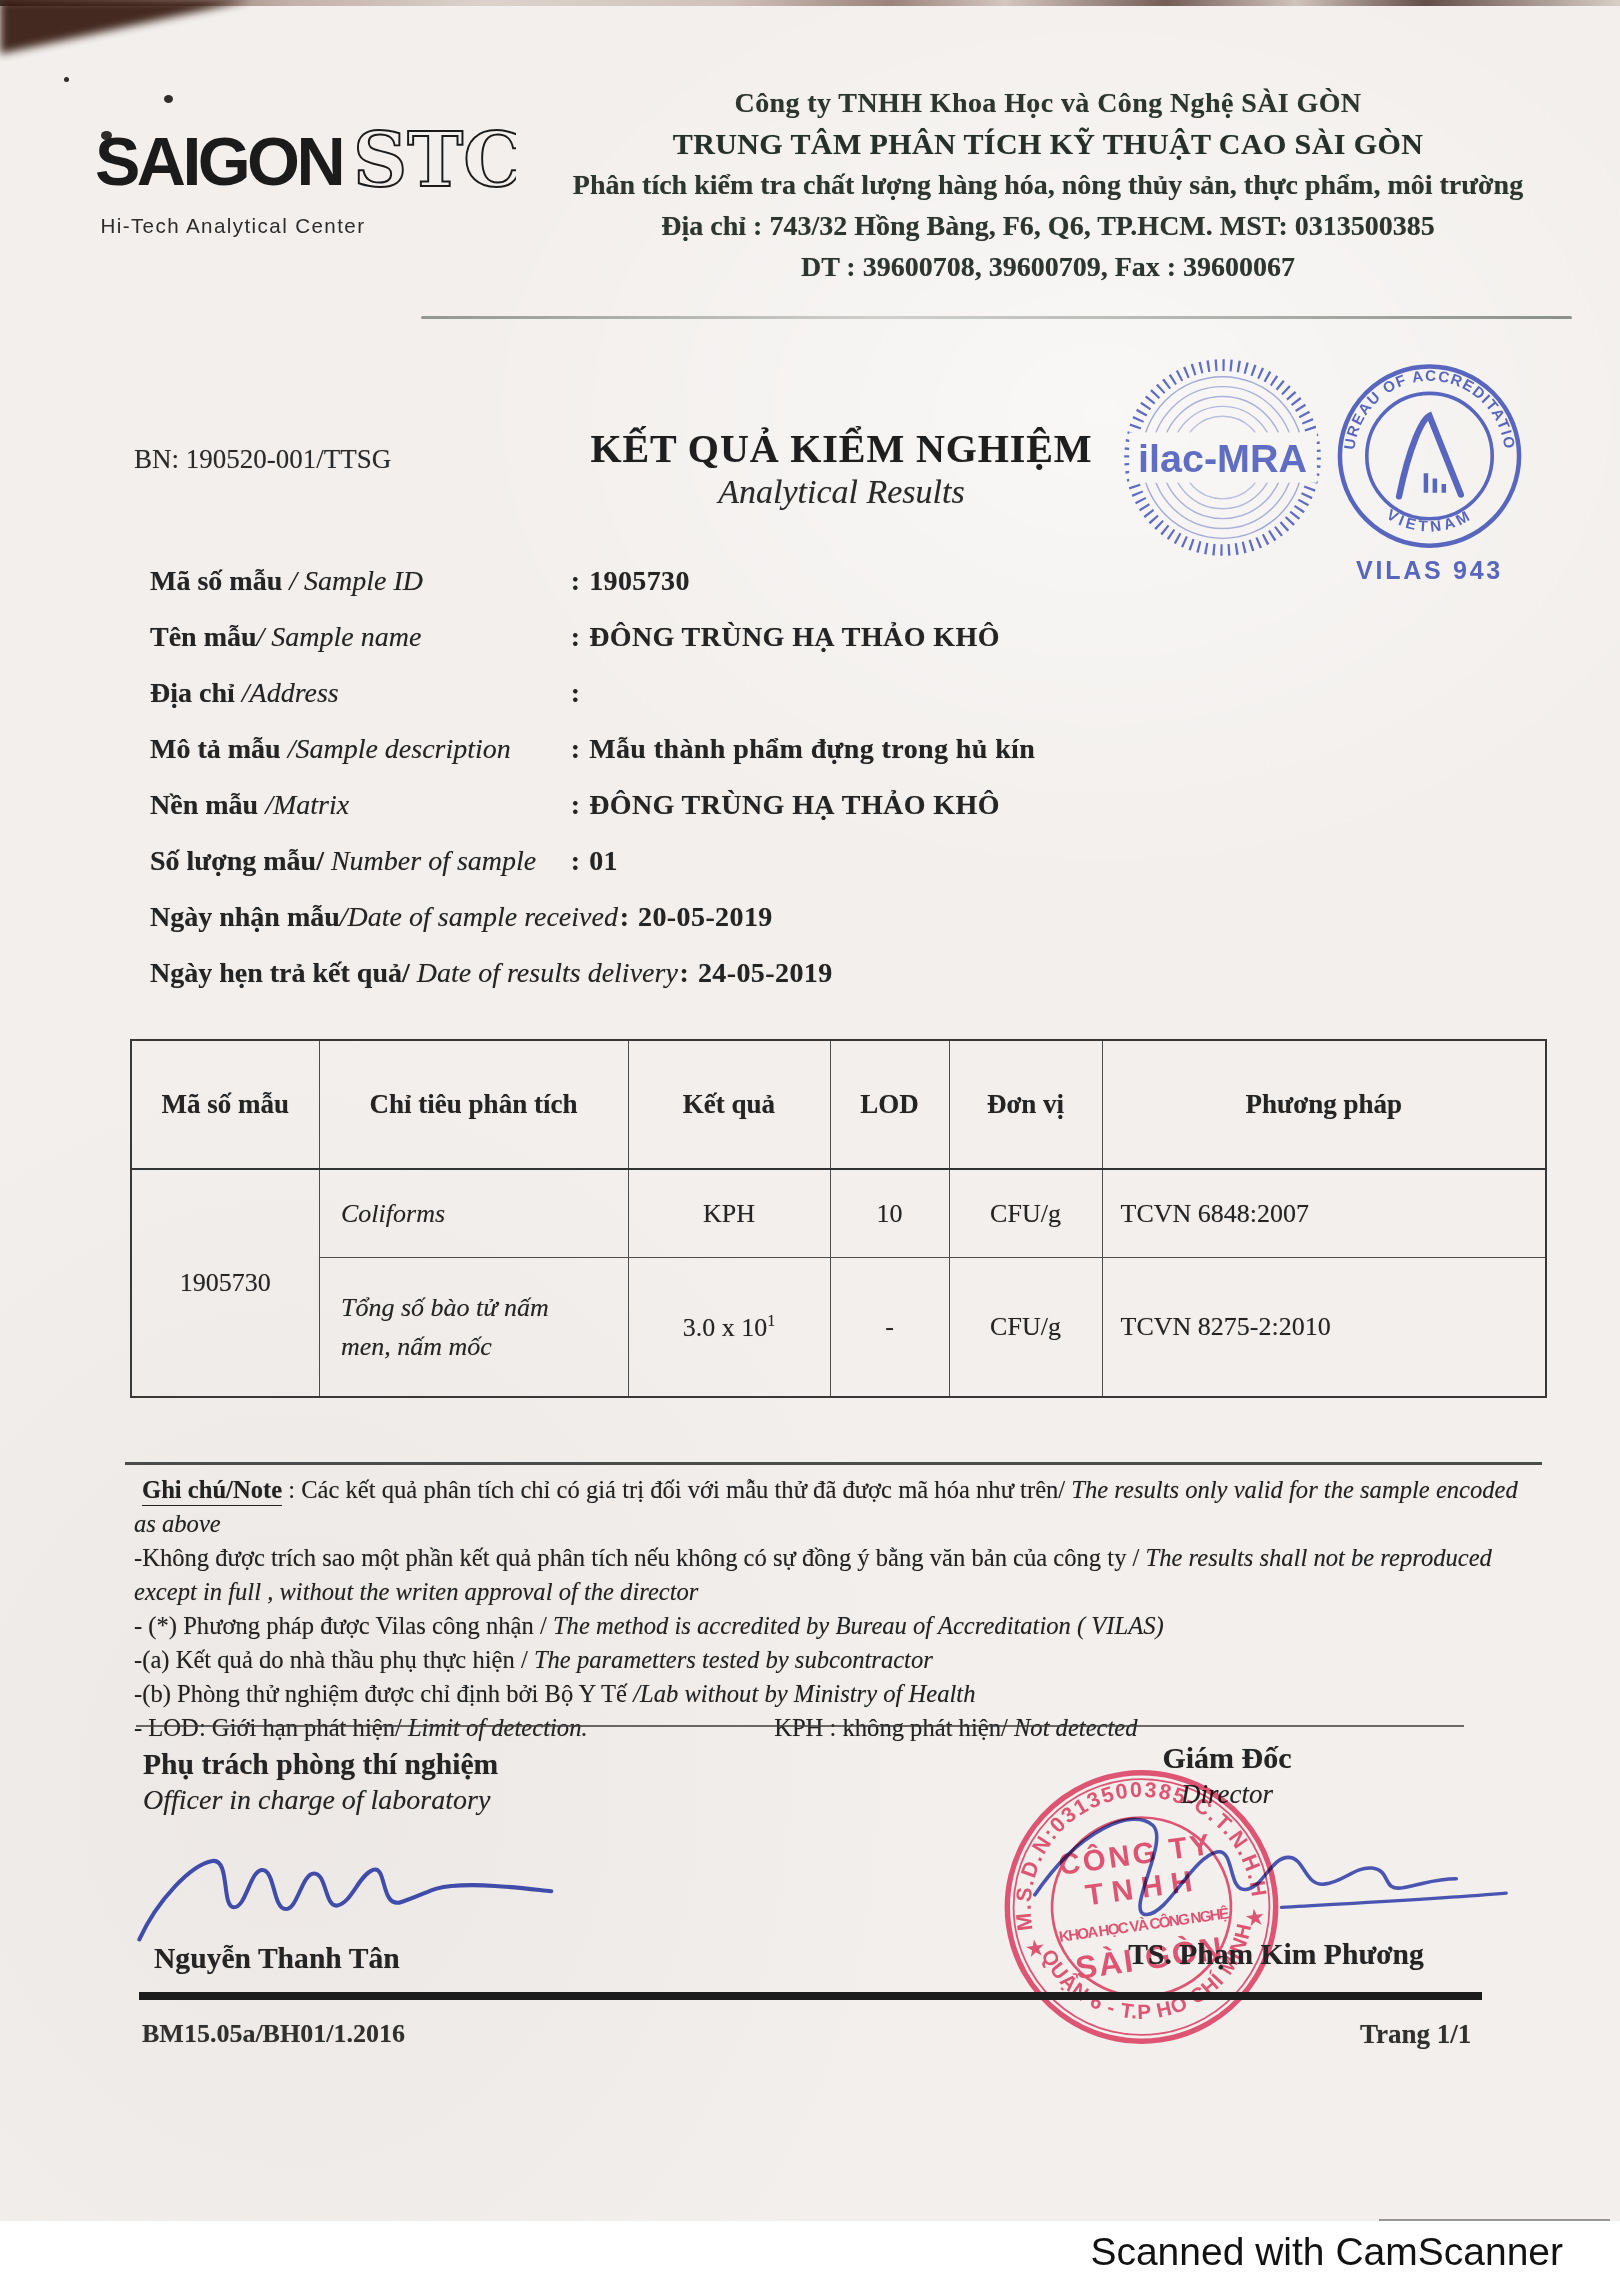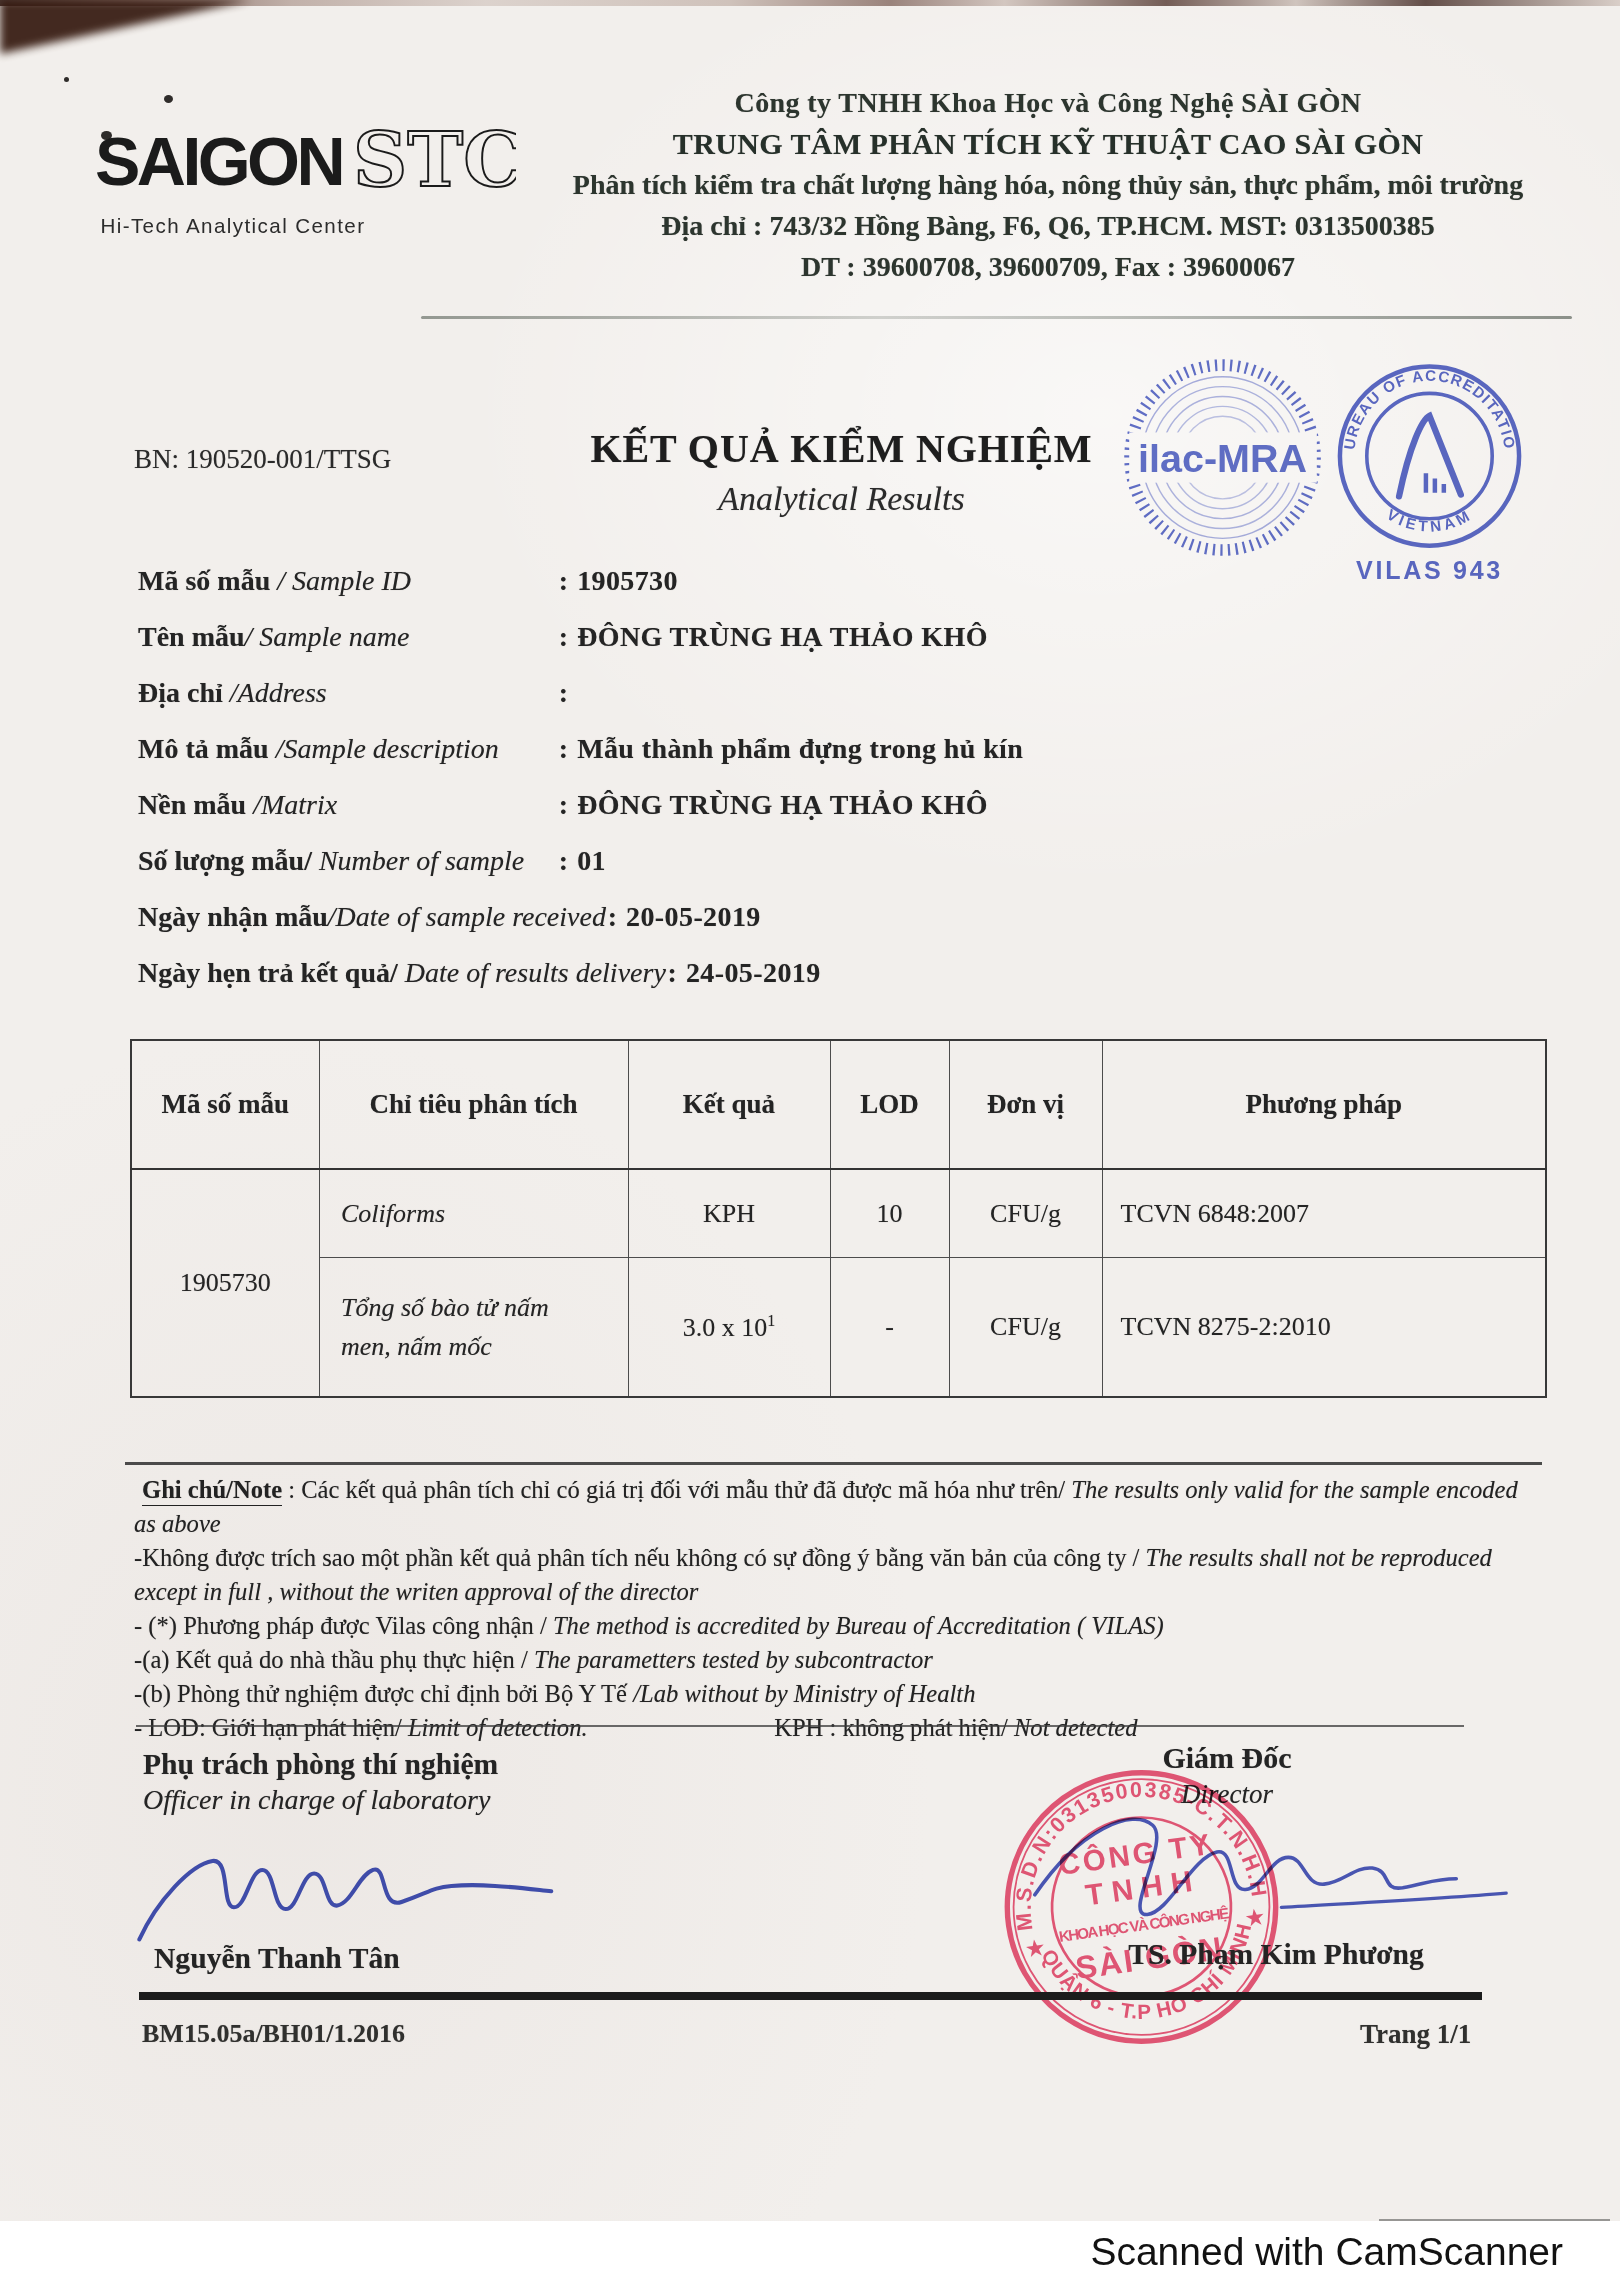--- a/index.html
+++ b/index.html
@@ -27,24 +27,24 @@
   .org .l1{font-size:28px;font-weight:600;letter-spacing:0.4px;}
   .org .l2{font-size:30px;font-weight:bold;letter-spacing:0.4px;color:#26302a;}
   .org .l3{font-size:28px;font-weight:bold;}
   .org .l4,.org .l5{font-size:28px;font-weight:600;}
   .header-rule{position:absolute;left:421px;top:316px;width:1151px;height:2.7px;
     background:linear-gradient(90deg,rgba(70,80,70,.55),rgba(70,80,70,.22) 40%,rgba(70,80,70,.6));border-radius:1.8px;}
   
   .bn{position:absolute;left:134px;top:444px;font-size:27px;color:#2a2a2a;}
   .title-block{position:absolute;left:537px;top:425px;width:609px;text-align:center;}
   .title-block .t1{font-size:40px;font-weight:bold;letter-spacing:0.9px;color:#1e1e1e;text-align:center;}
-  .title-block .t2{font-size:34px;font-style:italic;margin-top:8px;color:#2a2a2a;}
+  .title-block .t2{font-size:34px;font-style:italic;margin-top:1px;color:#2a2a2a;}
   .stamp{position:absolute;mix-blend-mode:multiply;}
   
-  .info{position:absolute;left:138px;top:555px;width:1397px;}
+  .info{position:absolute;left:150px;top:555px;width:1397px;}
   .info-row{line-height:51px;white-space:nowrap;}
   .info-row .lbl{display:inline-block;min-width:419px;}
   .info-row .vi{font-weight:bold;font-size:28px;}
   .info-row .en{font-style:italic;font-size:28px;}
   .info-row .colon{font-weight:bold;font-size:28px;padding:0 9px 0 1.8px;}
   .info-row .val{font-weight:bold;font-size:28px;letter-spacing:0.4px;}
   
   .results{position:absolute;left:130px;top:1039px;}
   table{border-collapse:collapse;table-layout:fixed;width:1415px;}
   th,td{border:1.4px solid #4c4c4c;font-size:26px;text-align:center;vertical-align:middle;}

